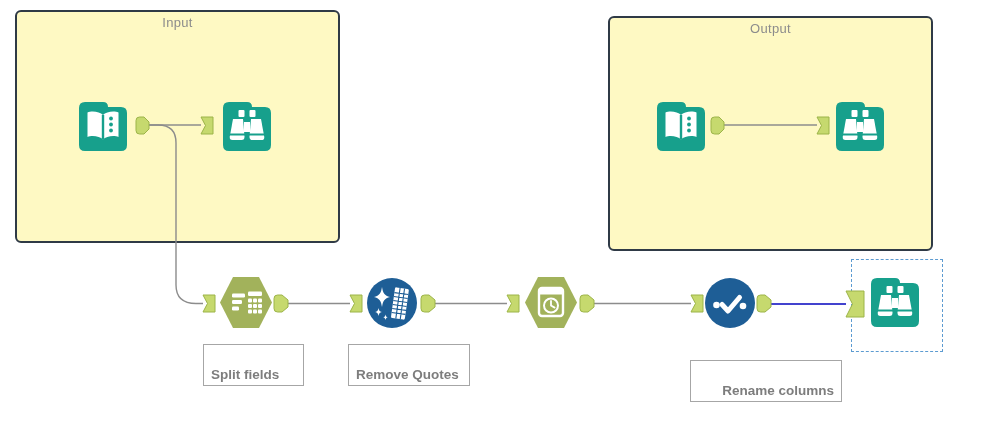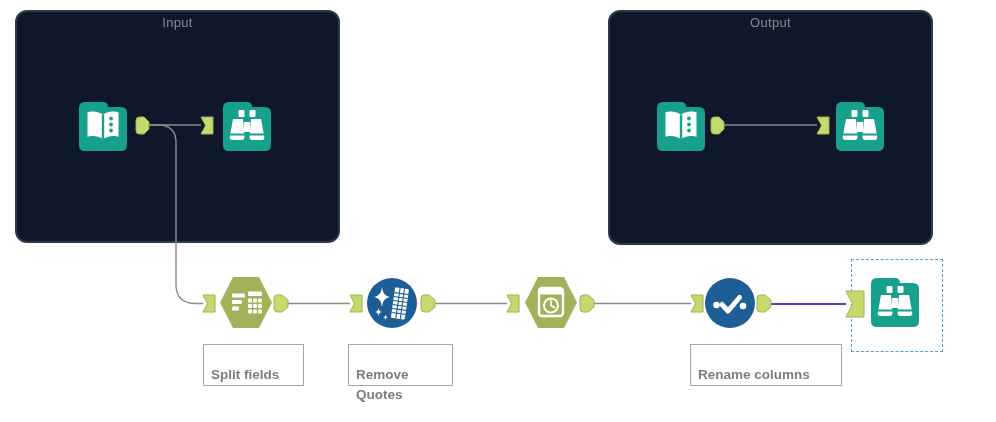--- a/index.html
+++ b/index.html
@@ -6,21 +6,21 @@
     --teal:#17A08C; --teal-dark:#108573; --olive:#A2B25B; --blue:#1E5E96;
     --anchor-fill:#C6D96E; --anchor-border:#9CB449;
     --wire:#8C8C8C; --wire-selected:#4343CE;
     --selection-border:#5C9BD1; --container-border:#2F3A46;
     --title-text:#8C8C8C; --label-text:#7D7D7D; --label-border:#A6A6A6;
     --background:#FFFFFF;
   }
   *{margin:0;padding:0;box-sizing:border-box;}
   body{background:#fff;font-family:"Liberation Sans", sans-serif;}
   .stage{position:relative;width:996px;height:422px;background:var(--background);overflow:hidden;}
-  .container-box{position:absolute;border:2px solid var(--container-border);border-radius:12px;background:#0f172a;}
+  .container-box{position:absolute;border:2px solid var(--container-border);border-radius:6px;background:#fef9c3;}
   .container-title{position:absolute;top:3px;left:0;width:100%;text-align:center;
     font-size:13px;color:var(--title-text);letter-spacing:.3px;}
   .wires{position:absolute;left:0;top:0;width:996px;height:422px;pointer-events:none;}
   .wires [data-interactable="true"]{pointer-events:auto;}
   .tool{position:absolute;}
   .tool svg{display:block;}
   .fill-teal{fill:var(--teal);}
   .fill-olive{fill:var(--olive);}
   .fill-blue{fill:var(--blue);}
   .anchor{fill:var(--anchor-fill);stroke:var(--anchor-border);stroke-width:1;}
@@ -32,21 +32,21 @@
   .selection-outline{position:absolute;border:1.6px dashed var(--selection-border);background:transparent;}
 </style>
 </head>
 <body>
 
 <div class="stage" data-interactable="true">
 
   <div class="container-box" style="left:15px;top:10px;width:325px;height:233px;" data-interactable="true">
     <div class="container-title" data-interactable="false">Input</div>
   </div>
-  <div class="container-box" style="left:608px;top:10px;width:325px;height:235px;" data-interactable="true">
+  <div class="container-box" style="left:608px;top:16px;width:325px;height:235px;" data-interactable="true">
     <div class="container-title" data-interactable="false">Output</div>
   </div>
 
   <div class="selection-outline" style="left:851px;top:259px;width:92px;height:93px;" data-interactable="false"></div>
 
   <svg class="wires" viewBox="0 0 996 422" data-interactable="false">
 
     <path class="wire" d="M149,125 L201,125" data-interactable="true"></path>
     <path class="wire" d="M149,125 L158,125 Q176,125 176,143 L176,285 Q176,303.5 196,303.5 L203,303.5" data-interactable="true"></path>
     <path class="wire" d="M724,125 L817,125" data-interactable="true"></path>
@@ -188,16 +188,16 @@
         <rect x="30.5" y="13" width="6" height="7" rx="1"></rect>
         <path d="M14 22 L24 22 L25.5 39.5 Q25.7 43 22.5 43 L13.5 43 Q10.3 43 10.8 39.5 Z"></path>
         <path d="M42 22 L32 22 L30.5 39.5 Q30.3 43 33.5 43 L42.5 43 Q45.7 43 45.2 39.5 Z"></path>
         <rect x="25" y="25" width="6" height="10"></rect>
       </g>
       <path d="M10 37.5 L26 37.5 M30 37.5 L46 37.5" stroke="#17A08C" stroke-width="2" fill="none"></path>
     </svg>
   </div>
 
   <div class="annotation" style="left:203px;top:344px;width:101px;height:31px;" data-interactable="true">Split fields</div>
-  <div class="annotation" style="left:348px;top:344px;width:105px;height:31px;" data-interactable="true">Remove Quotes</div>
-  <div class="annotation" style="left:690px;top:344px;width:152px;height:36px;" data-interactable="true">Rename columns</div>
+  <div class="annotation" style="left:348px;top:344px;width:122px;height:31px;" data-interactable="true">Remove Quotes</div>
+  <div class="annotation" style="left:690px;top:360px;width:152px;height:36px;text-align:right;" data-interactable="true">Rename columns</div>
 
 </div>
 
 </body></html>

